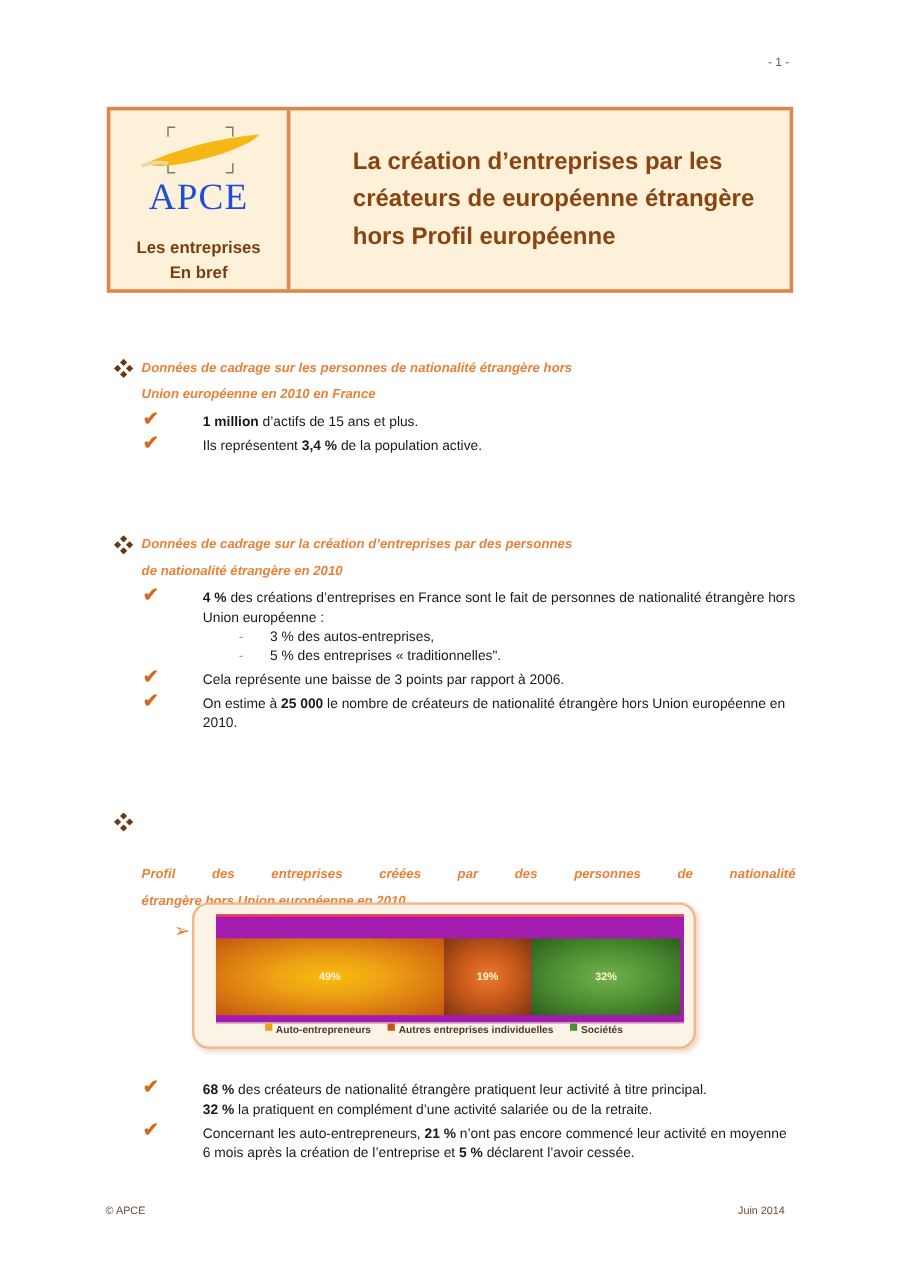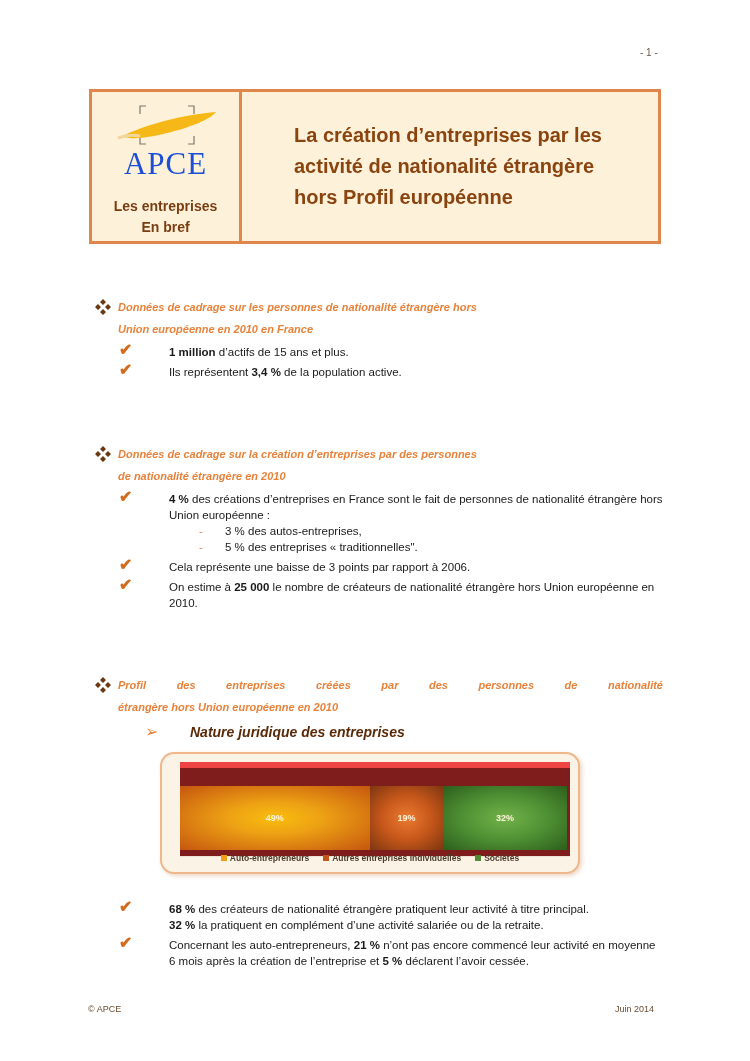--- a/index.html
+++ b/index.html
@@ -21,28 +21,28 @@
   ul.checks > li { position: relative; padding-left: 53px; font-size: 11.5px; line-height: 16px; margin-bottom: 4px; }
   ul.checks > li .check-icon { position: absolute; left: 3px; top: -2px; font-size: 16px; color: #d36a1c; font-weight: bold; }
   ul.dashes { list-style: none; margin: 0; padding: 0 0 0 30px; }
   ul.dashes li { position: relative; padding-left: 26px; font-size: 11.5px; line-height: 16px; }
   ul.dashes li .dash-icon { position: absolute; left: 0; color: #e0864a; }
   b { font-weight: bold; }
   .subhead { display: flex; align-items: center; padding-left: 57px; margin-top: 4px; }
   .arrow-icon { width: 45px; color: #e8823a; font-size: 16px; }
   .subhead-text { font-size: 14px; font-weight: bold; font-style: italic; color: #5a2a08; }
   .chart-box { position: absolute; left: 160px; top: 752px; width: 420px; height: 122px; border: 2px solid #efb78a; border-radius: 14px; background: #fbf3e6; box-sizing: border-box; box-shadow: 2px 2px 4px rgba(200,140,90,0.35); }
-  .plot-area { position: absolute; left: 18px; top: 8px; width: 390px; height: 88px; background: #7f1d1d; border-top: 6px solid #ef4444; border-bottom: 1px solid #ece3d3; }
+  .plot-area { position: absolute; left: 18px; top: 8px; width: 390px; height: 88px; background: #a21caf; border-top: 2px solid #ef4444; border-bottom: 1px solid #ece3d3; }
   .bar-row { position: absolute; left: 0; top: 18px; width: 387px; height: 64px; display: flex; }
   .bar-seg { height: 100%; display: flex; align-items: center; justify-content: center; color: #fff3da; font-size: 9px; font-weight: bold; }
   .seg-0 { background: radial-gradient(ellipse at center, #f9bd0e 0%, #eda114 35%, #c5560f 100%); }
   .seg-1 { background: radial-gradient(ellipse at center, #eb7a30 0%, #c4561a 50%, #7c3610 100%); }
   .seg-2 { background: radial-gradient(ellipse at center, #72b24a 0%, #4e8f33 50%, #2c5e1c 100%); }
   .legend { position: absolute; left: 0; width: 100%; top: 99px; display: flex; justify-content: center; gap: 14px; font-size: 8.5px; font-weight: bold; color: #4a3a2a; }
-  .legend-item { display: flex; align-items: center; gap: 3px; }
+  .legend-item { display: flex; gap: 3px; }
   .legend-swatch { width: 6px; height: 6px; display: inline-block; }
   .footer-left { position: absolute; top: 1004px; left: 88px; font-size: 9px; color: #6b4a30; }
   .footer-right { position: absolute; top: 1004px; left: 615px; font-size: 9px; color: #6b4a30; }
 </style>
 </head>
 <body>
 
 <div class="page-num">- 1 -</div>
 
 <div class="header-box">
@@ -57,21 +57,21 @@
     </svg>
     <div class="logo-text">APCE</div>
     <div class="logo-sub">
       <div>Les entreprises</div>
       <div>En bref</div>
     </div>
   </div>
   <div class="title-cell">
     <h1 class="doc-title">
       <span>La création d’entreprises par les</span><br>
-      <span>activité de nationalité étrangère</span><br>
+      <span>créateurs de européenne étrangère</span><br>
       <span>hors Profil européenne</span>
     </h1>
   </div>
 </div>
 
 <div class="section" style="top:296px;">
   <div class="sec-head">
     <svg class="diamond-icon" width="16" height="16" viewBox="0 0 16 16">
       <path d="M8 0 L11 3 L8 6 L5 3 Z M3 5 L6 8 L3 11 L0 8 Z M13 5 L16 8 L13 11 L10 8 Z M8 10 L11 13 L8 16 L5 13 Z" fill="#6a3812"></path>
     </svg>
@@ -107,21 +107,21 @@
     <li><span class="check-icon">✔</span><span>On estime à </span><b>25 000</b><span> le nombre de créateurs de nationalité étrangère hors Union européenne en 2010.</span></li>
   </ul>
 </div>
 
 <div class="section" style="top:674px;">
   <div class="sec-head">
     <svg class="diamond-icon" width="16" height="16" viewBox="0 0 16 16">
       <path d="M8 0 L11 3 L8 6 L5 3 Z M3 5 L6 8 L3 11 L0 8 Z M13 5 L16 8 L13 11 L10 8 Z M8 10 L11 13 L8 16 L5 13 Z" fill="#6a3812"></path>
     </svg>
     <h2 class="sec-title">
-      <span class="justify" style="display:block;">Profil des entreprises créées par des personnes de nationalité</span>
+      <span class="justify" style="display:block;margin-top:44px;">Profil des entreprises créées par des personnes de nationalité</span>
       <span>étrangère hors Union européenne en 2010</span>
     </h2>
   </div>
   <div class="subhead">
     <span class="arrow-icon">➢</span>
     <span class="subhead-text">Nature juridique des entreprises</span>
   </div>
 </div>
 
 <div class="chart-box">

